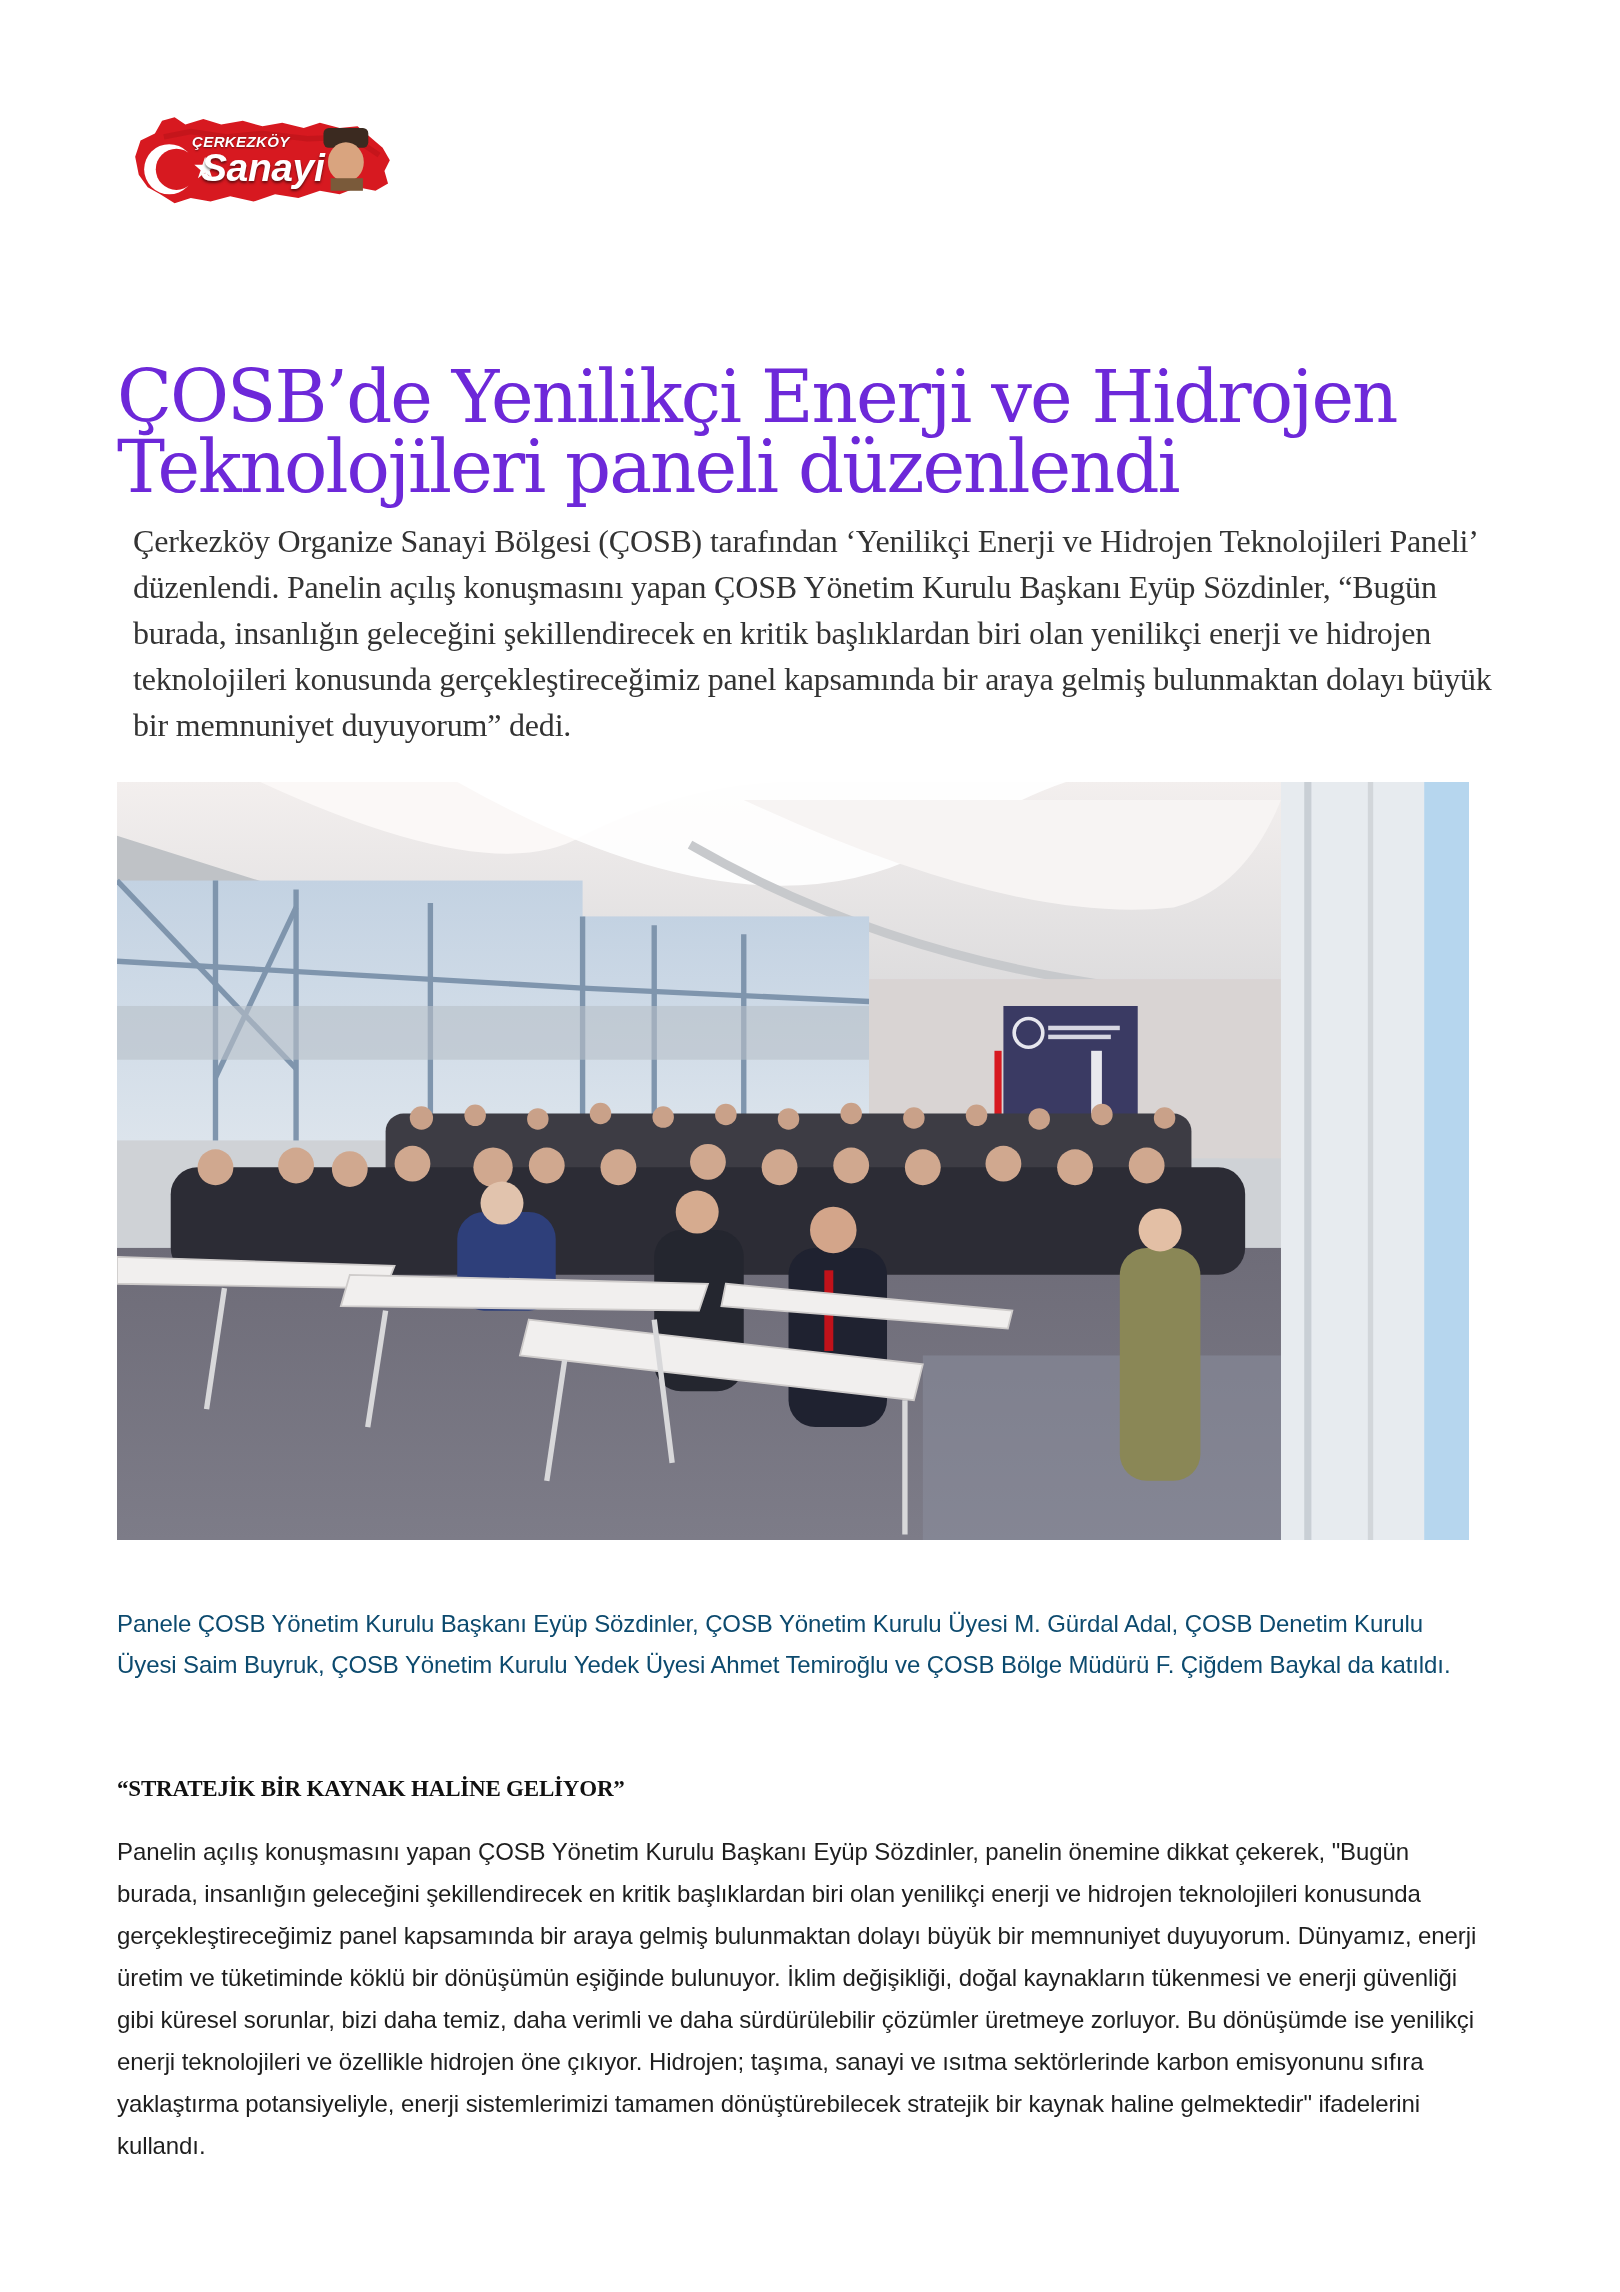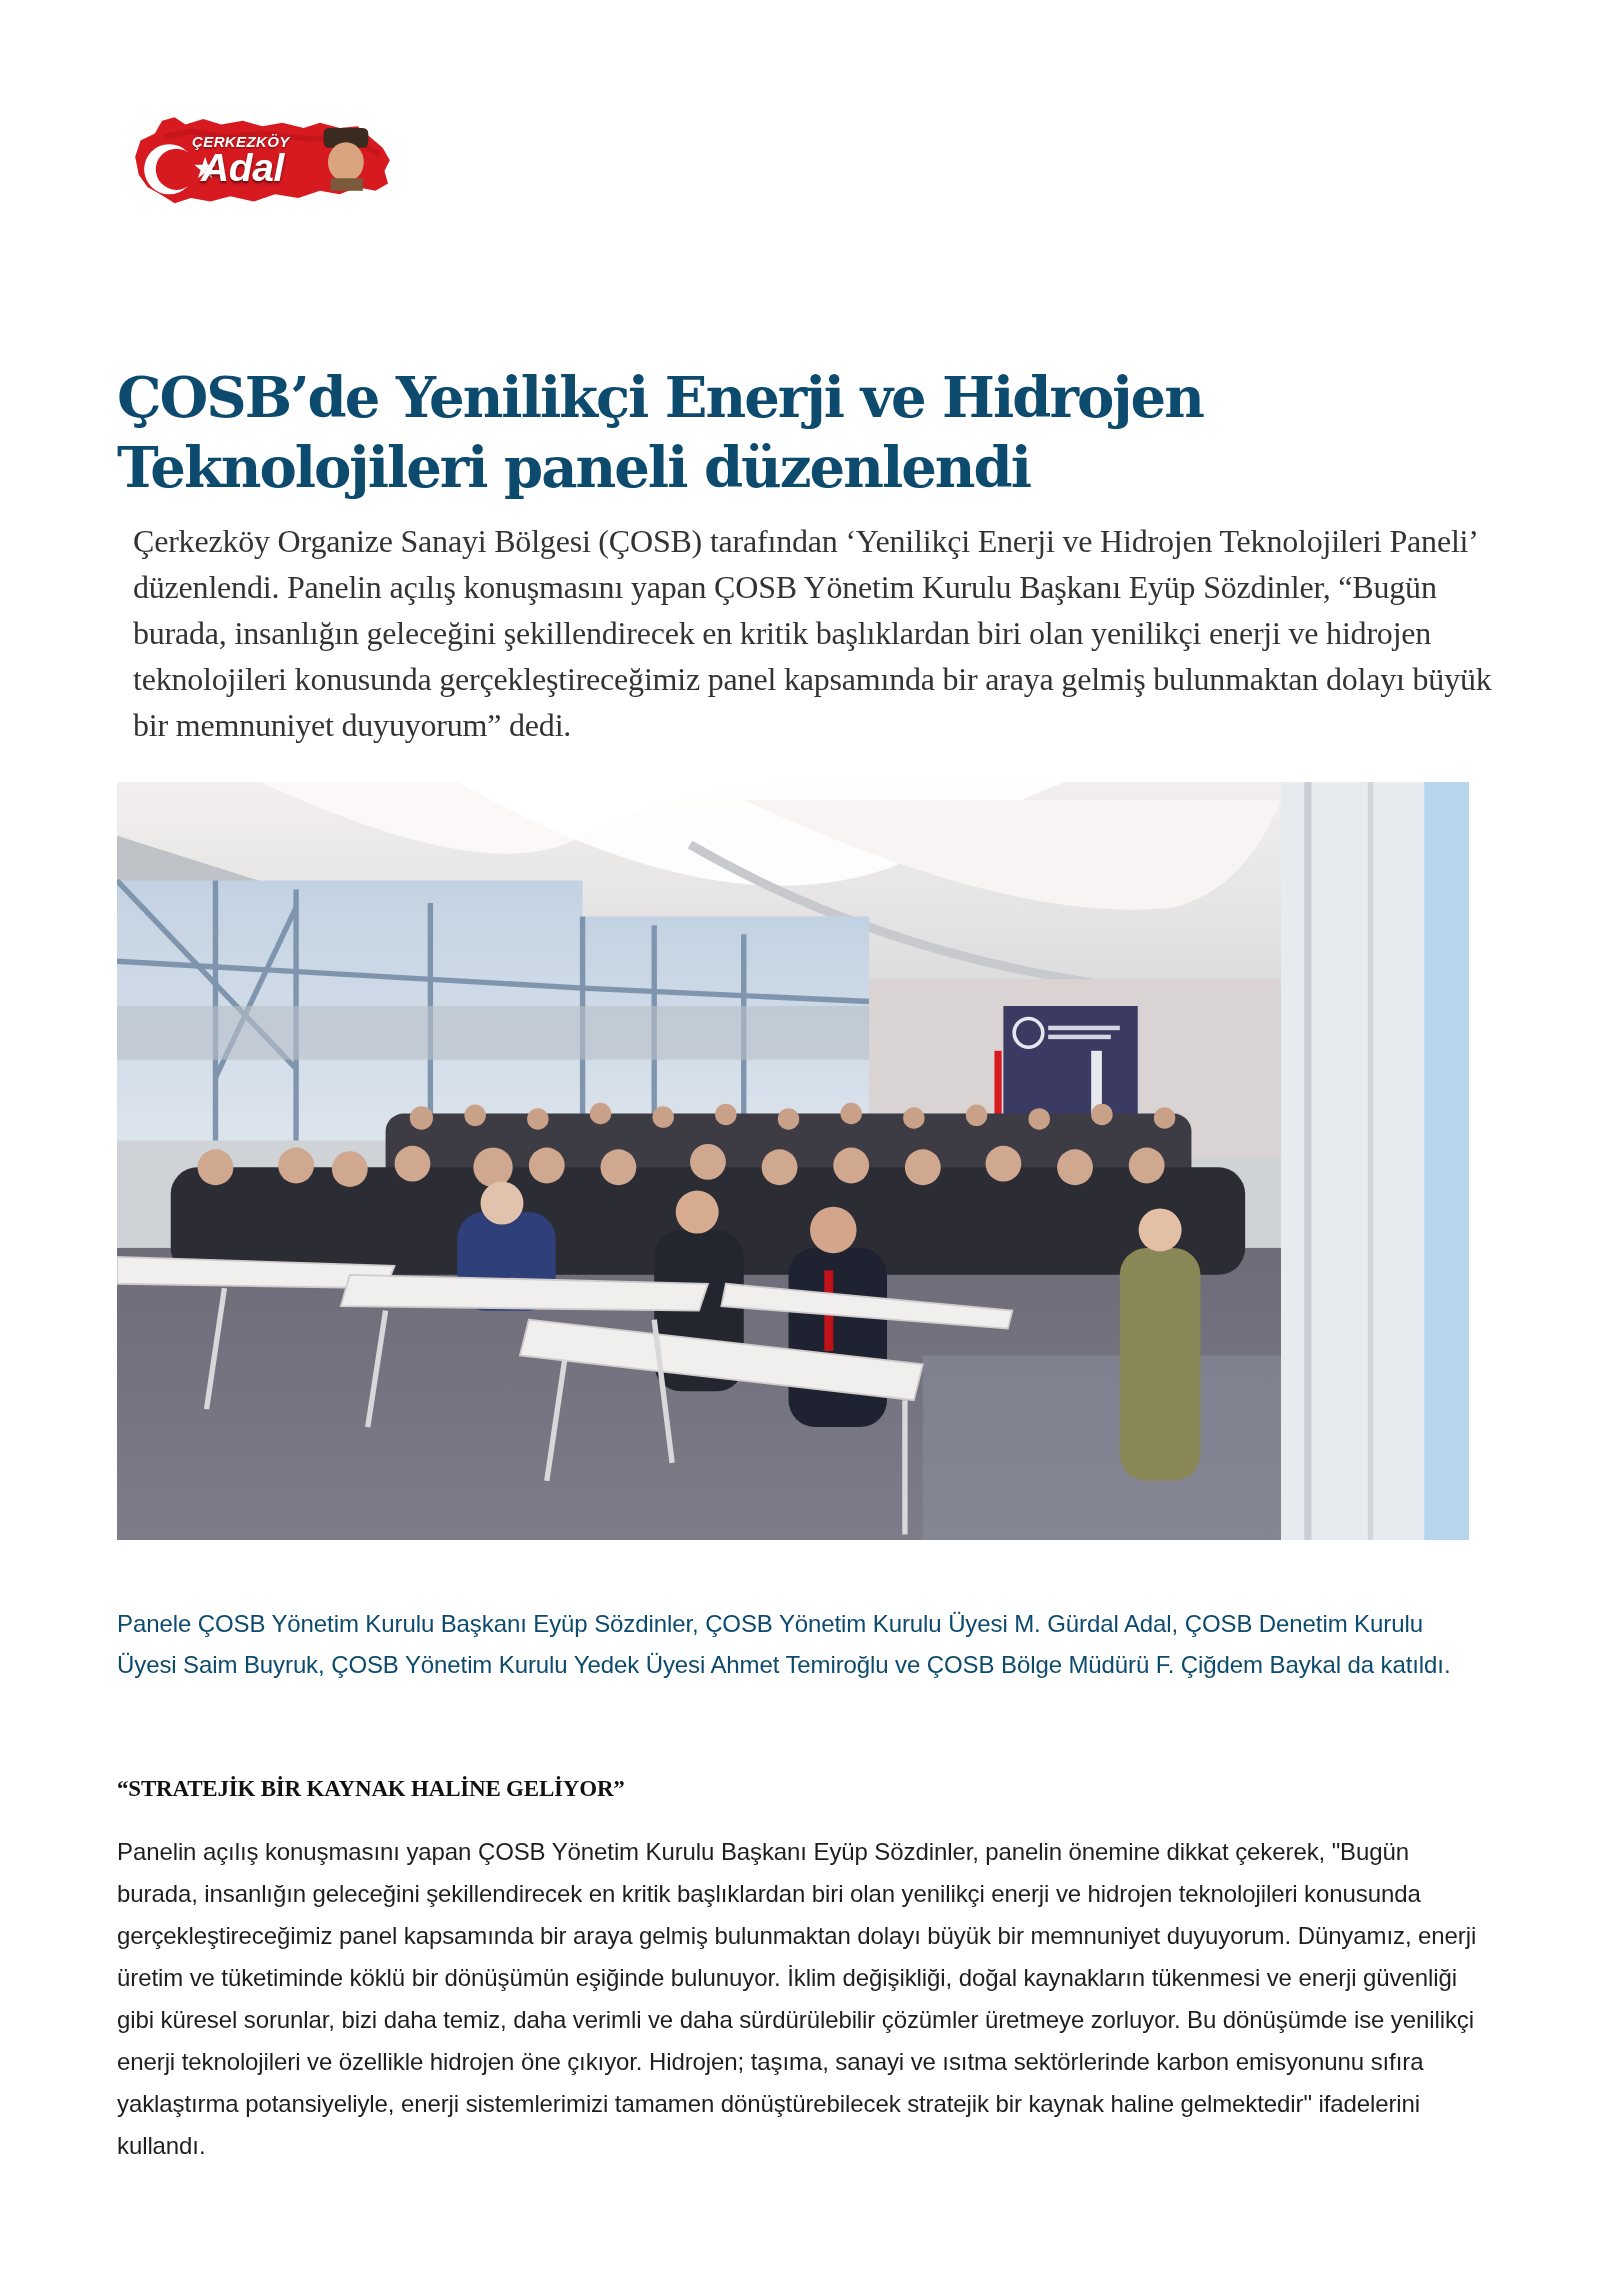--- a/index.html
+++ b/index.html
@@ -21,22 +21,22 @@
       position: absolute; left: 73px; top: 47px;
       font-family: "Liberation Sans", sans-serif; font-weight: bold;
       font-size: 39px; line-height: 39px; color: #ffffff;
       text-shadow: 0 1.8px 2.7px rgba(0,0,0,0.55);
       letter-spacing: -0.4px;
     }
 
     
     .headline {
       position: absolute; left: 117px; top: 362px; width: 1343px;
-      font-family: "DejaVu Serif", serif; font-weight: bold;
-      font-size: 56px; line-height: 70px; color: #0c4a6e;
+      font-family: "DejaVu Serif", serif; font-weight: normal;
+      font-size: 72px; line-height: 70px; color: #6d28d9;
       letter-spacing: -2px;
     }
 
     
     .lead {
       position: absolute; left: 133px; top: 518px; width: 1370px;
       font-family: "Liberation Serif", serif;
       font-size: 32px; line-height: 46px; color: #333333;
       letter-spacing: -0.2px;
     }
@@ -85,21 +85,21 @@
     <circle cx="46" cy="76" r="28" fill="#ffffff"></circle>
     <circle cx="54" cy="76" r="23" fill="#d71920"></circle>
 
     <polygon points="86,62 89,71 98,71 91,77 94,86 86,80 78,86 81,77 74,71 83,71" fill="#ffffff"></polygon>
 
     <rect x="218" y="30" width="50" height="22" rx="6" fill="#3b2a20"></rect>
     <ellipse cx="243" cy="68" rx="20" ry="22" fill="#d9a47f"></ellipse>
     <rect x="226" y="86" width="36" height="14" fill="#7a5a3a"></rect>
   </svg>
   <span class="logo-top">ÇERKEZKÖY</span>
-  <span class="logo-main">Adal</span>
+  <span class="logo-main">Sanayi</span>
 </div>
 
 <h1 class="headline">ÇOSB’de Yenilikçi Enerji ve Hidrojen Teknolojileri paneli düzenlendi</h1>
 
 <p class="lead">Çerkezköy Organize Sanayi Bölgesi (ÇOSB) tarafından ‘Yenilikçi Enerji ve Hidrojen Teknolojileri Paneli’ düzenlendi. Panelin açılış konuşmasını yapan ÇOSB Yönetim Kurulu Başkanı Eyüp Sözdinler, “Bugün burada, insanlığın geleceğini şekillendirecek en kritik başlıklardan biri olan yenilikçi enerji ve hidrojen teknolojileri konusunda gerçekleştireceğimiz panel kapsamında bir araya gelmiş bulunmaktan dolayı büyük bir memnuniyet duyuyorum” dedi.</p>
 
 <div class="photo">
   <svg viewBox="0 0 1510 846" preserveAspectRatio="none">
     <defs>
       <linearGradient id="ceil" x1="0" y1="0" x2="0" y2="1">

